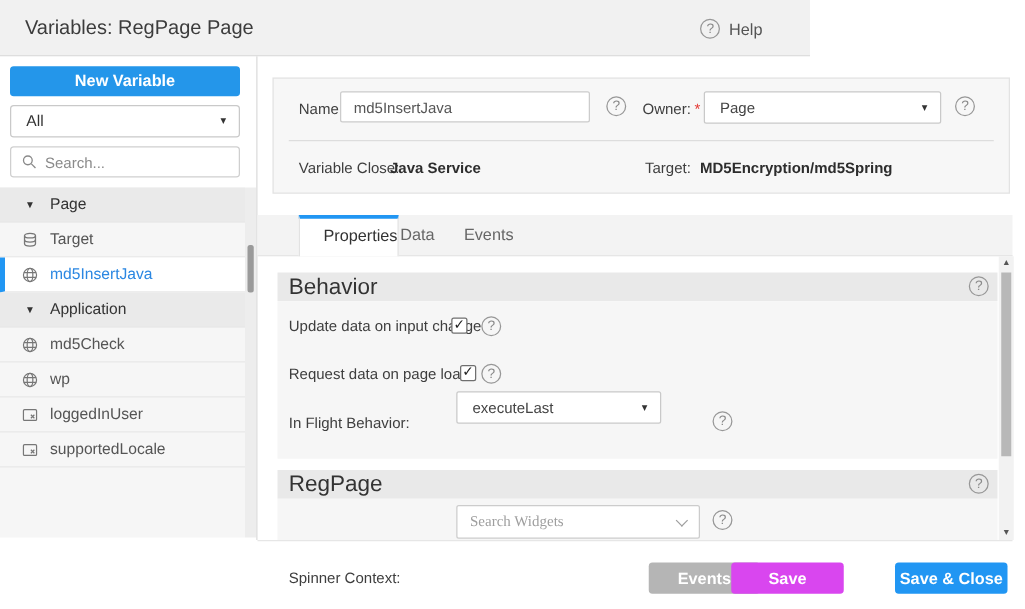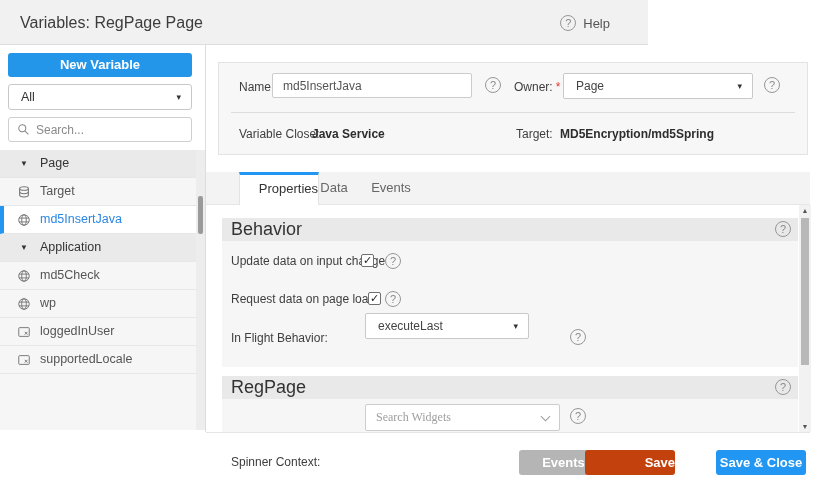--- a/index.html
+++ b/index.html
@@ -80,21 +80,21 @@
 
   
   .main-sb { left:799px; top:205px; width:12px; height:227px; background:#f2f2f2; }
   .sb-arrow { position:absolute; left:0; width:12px; text-align:center; font-size:7px; color:#555; cursor:pointer; }
   .main-sb-thumb { left:801px; top:218px; width:8px; height:147px; background:#b8b8b8; }
 
   
   .fbtn { top:450px; height:25px; border-radius:3px; color:#fff; font-weight:bold; font-size:13px;
           text-align:center; line-height:25px; cursor:pointer; }
   .btn-cancel { left:519px; width:89px; background:#b5b5b5; }
-  .btn-save { left:585px; width:90px; background:#c2410c;text-align:right; }
+  .btn-save { left:585px; width:90px; background:#d946ef; }
   .btn-saveclose { left:716px; width:90px; background:#2196f3; }
 
   svg { display:block; }
 </style>
 </head>
 <body>
 
 <div class="abs titlebar">
   <div class="abs title">Variables: RegPage Page</div>
   <div class="abs helpbox">

